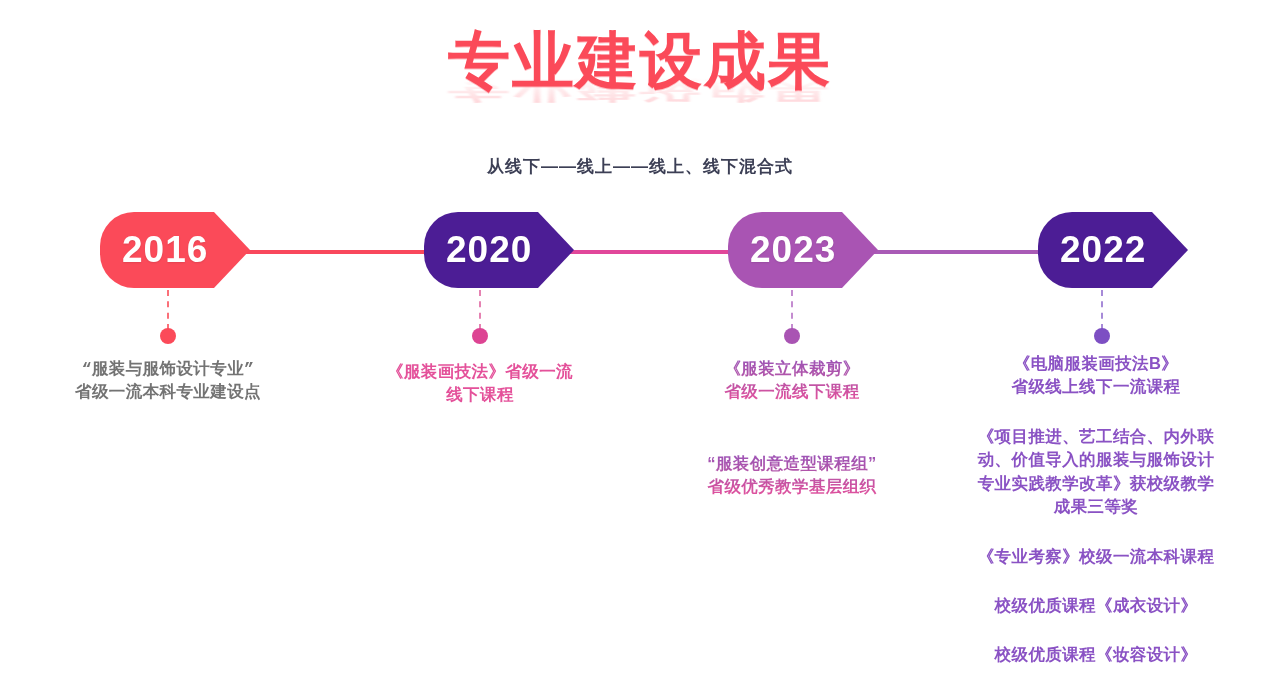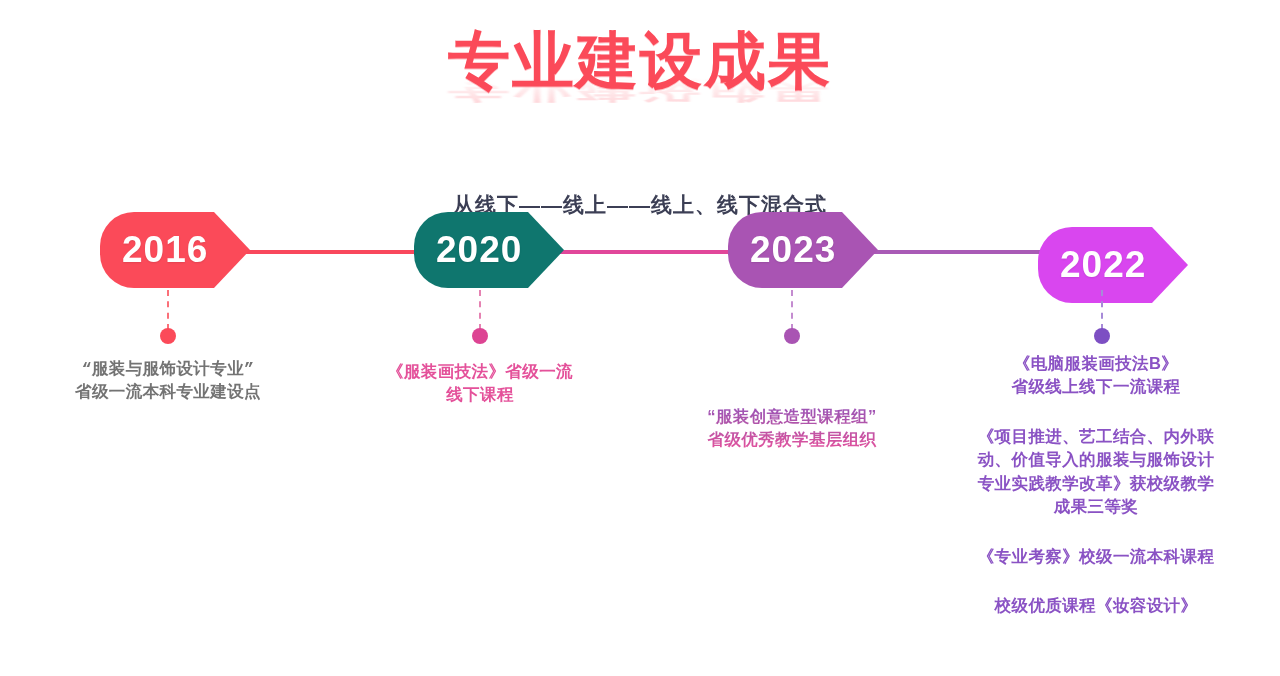--- a/index.html
+++ b/index.html
@@ -48,25 +48,24 @@
     pointer-events: none;
   }
 
   
   #slide-subtitle {
     position: absolute;
     left: 0;
     top: 155px;
     width: 1280px;
     text-align: center;
-    font-size: 21px;
+    font-size: 17px;
     font-weight: bold;
     color: #3c3f55;
     letter-spacing: 1px;
-    margin-top: 36px;
   }
 
   
   #timeline {
     position: absolute;
     left: 0;
     top: 212px;
     width: 1280px;
     height: 80px;
   }
@@ -145,27 +144,27 @@
 
 <div id="timeline">
 
   <div class="connector" style="left:196px; width:250px; background:#f9485c;"></div>
   <div class="connector" style="left:510px; width:250px; background:#e1479a;"></div>
   <div class="connector" style="left:824px; width:250px; background:#a95bb6;"></div>
 
   <div class="badge" style="left:100px; background:#fb4a59;">
     <span class="badge-label">2016</span>
   </div>
-  <div class="badge" style="left:414px; background:#0f766e;">
+  <div class="badge" style="left:424px; background:#4c1d95;">
     <span class="badge-label">2020</span>
   </div>
   <div class="badge" style="left:728px; background:#a954b3;">
     <span class="badge-label">2023</span>
   </div>
-  <div class="badge" style="left:1038px; background:#d946ef;margin-top:15px;">
+  <div class="badge" style="left:1038px; background:#4c1d95;">
     <span class="badge-label">2022</span>
   </div>
 </div>
 
 <div class="drop-line" style="left:167px; top:290px; height:40px; border-left-color:#fb7079;"></div>
 <div class="dot" style="left:160px; top:328px; background:#fb4a59;"></div>
 
 <div class="drop-line" style="left:479px; top:290px; height:40px; border-left-color:#e582b2;"></div>
 <div class="dot" style="left:472px; top:328px; background:#dd4493;"></div>
 
@@ -179,26 +178,29 @@
   <div class="entry">“服装与服饰设计专业”
 省级一流本科专业建设点</div>
 </div>
 
 <div class="column c2020" style="left:330px; top:360px; width:300px;">
   <div class="entry">《服装画技法》省级一流
 线下课程</div>
 </div>
 
 <div class="column c2021" style="left:642px; top:357px; width:300px;">
+  <div class="entry">《服装立体裁剪》
+省级一流线下课程</div>
   <div class="entry" style="margin-top:48px;">“服装创意造型课程组”
 省级优秀教学基层组织</div>
 </div>
 
 <div class="column c2022" style="left:946px; top:352px; width:300px;">
   <div class="entry">《电脑服装画技法B》
 省级线上线下一流课程</div>
   <div class="entry" style="margin-top:26px;">《项目推进、艺工结合、内外联
 动、价值导入的服装与服饰设计
 专业实践教学改革》获校级教学
 成果三等奖</div>
   <div class="entry" style="margin-top:26px;">《专业考察》校级一流本科课程</div>
+  <div class="entry" style="margin-top:26px;">校级优质课程《成衣设计》</div>
   <div class="entry" style="margin-top:26px;">校级优质课程《妆容设计》</div>
 </div>
 
 </body></html>

